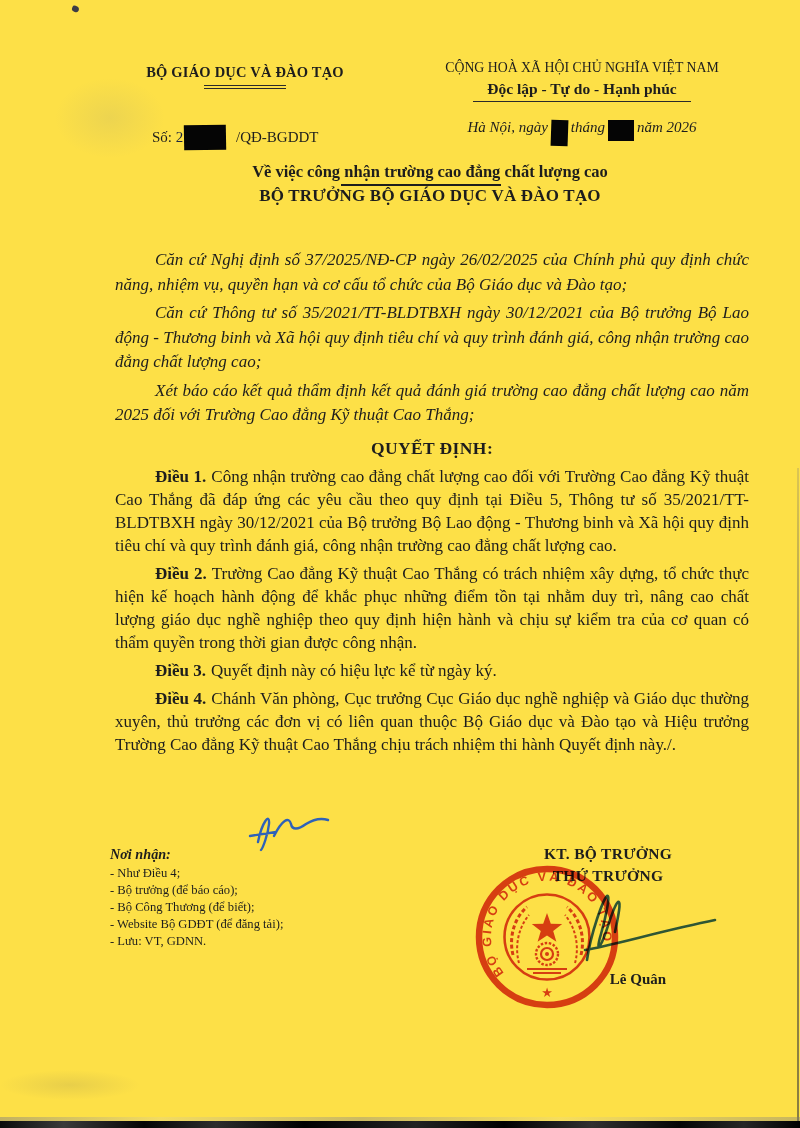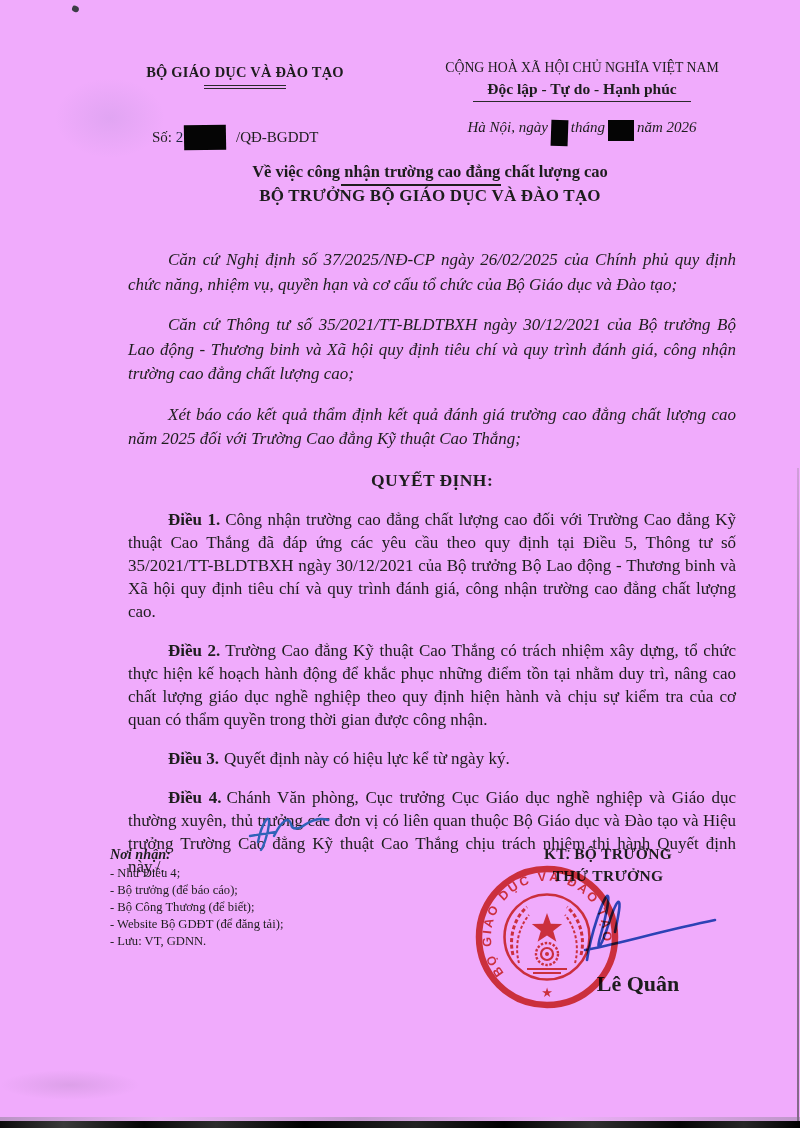--- a/index.html
+++ b/index.html
@@ -1,18 +1,18 @@
 <!DOCTYPE html>
 <html><head>
 <meta charset="utf-8">
 <style>
   html,body{margin:0;padding:0;width:800px;height:1128px;overflow:hidden;background:#ffffff;}
   *{box-sizing:border-box;}
   .page{
-    position:relative;width:800px;height:1128px;background:#f0abfc;
+    position:relative;width:800px;height:1128px;background:#fde047;
     font-family:"Liberation Serif","DejaVu Serif",serif;color:#1d1d1d;
   }
   
   .hdr-left{position:absolute;left:120px;top:64px;width:250px;text-align:center;}
   .org-name{font-weight:bold;font-size:14.5px;letter-spacing:.2px;white-space:nowrap;}
   .org-rule{margin:4px auto 0 auto;width:82px;height:4px;border-top:1.6px solid #2a2a2a;border-bottom:1px solid #2a2a2a;}
   .num-line{position:absolute;left:152px;top:126px;font-size:15px;white-space:nowrap;}
   .redact{display:inline-block;background:#050505;vertical-align:middle;}
   .num-redact{width:42px;height:25px;margin:0 6px 0 1px;transform:translateY(-1px) rotate(-1deg);}
   .hdr-right{position:absolute;left:412px;top:60px;width:340px;text-align:center;}
@@ -23,33 +23,33 @@
   .day-redact{width:17px;height:26px;margin:0 3px;transform:translateY(4px) rotate(2deg);}
   .month-redact{width:26px;height:21px;margin:0 3px;transform:translateY(1px);}
   
   .titles{position:absolute;left:60px;top:158px;width:740px;text-align:center;}
   .title-main{font-weight:bold;font-size:20px;letter-spacing:.5px;}
   .title-sub{font-weight:bold;font-size:16.5px;margin-top:4px;}
   .sub-rule{margin:2px auto 0 auto;width:160px;height:0;border-top:2px solid #1d1d1d;transform:translateX(-9px);}
   .authority{font-weight:bold;font-size:17px;margin-top:0;letter-spacing:.2px;}
   
   .body-col{position:absolute;left:112px;top:248px;width:640px;text-align:justify;font-size:17px;}
-  .body-col p{margin:16px;text-indent:40px;}
+  .body-col p{margin:3px;text-indent:40px;}
   .pre{font-style:italic;line-height:24.5px;margin-top:4px !important;}
   .pre:first-child{margin-top:0 !important;}
   .decision-heading{text-align:center;text-indent:0 !important;font-weight:bold;font-size:17.5px;margin-top:8px !important;line-height:24px;letter-spacing:.4px;}
   .art{line-height:23px;margin-top:5px !important;}
   .art b{margin-right:5px;}
   
   .recipients{position:absolute;left:110px;top:846px;font-size:12.6px;line-height:17px;}
   .recipients .label{font-weight:bold;font-style:italic;font-size:14.2px;margin-bottom:2px;}
   .sign-block{position:absolute;left:452px;top:845px;width:312px;text-align:center;}
   .sign-line1,.sign-line2{font-weight:bold;font-size:15.5px;letter-spacing:.3px;}
   .sign-line2{margin-top:4px;}
-  .signer{font-weight:bold;font-size:22px;margin-top:86px;padding-left:60px;}
+  .signer{font-weight:bold;font-size:15px;margin-top:86px;padding-left:60px;}
   
   .seal{position:absolute;left:472px;top:862px;width:150px;height:150px;opacity:.92;mix-blend-mode:multiply;}
   .sig-ink{position:absolute;left:555px;top:882px;width:175px;height:95px;mix-blend-mode:multiply;}
   .pen-mark{position:absolute;left:246px;top:806px;width:85px;height:48px;}
   
   .speck{position:absolute;left:72px;top:6px;width:7px;height:6px;background:#3c3c46;border-radius:40% 60% 50% 50%;transform:rotate(20deg);}
   .smudge1{position:absolute;left:55px;top:78px;width:110px;height:80px;background:radial-gradient(closest-side,rgba(90,110,160,.10),rgba(90,110,160,0));}
   .smudge2{position:absolute;left:0px;top:1070px;width:140px;height:30px;background:radial-gradient(closest-side,rgba(80,80,95,.12),rgba(80,80,95,0));}
   .edge-right{position:absolute;right:1px;top:468px;width:2px;height:660px;background:linear-gradient(180deg,rgba(120,120,120,.25),rgba(70,70,70,.55) 40%,rgba(60,60,60,.6));}
   .bottom-smear{position:absolute;left:0;bottom:7px;width:100%;height:4px;background:linear-gradient(90deg,rgba(120,120,130,.45),rgba(200,200,205,.2) 20%,rgba(130,130,140,.4) 45%,rgba(210,210,215,.15) 70%,rgba(120,120,130,.4));}

